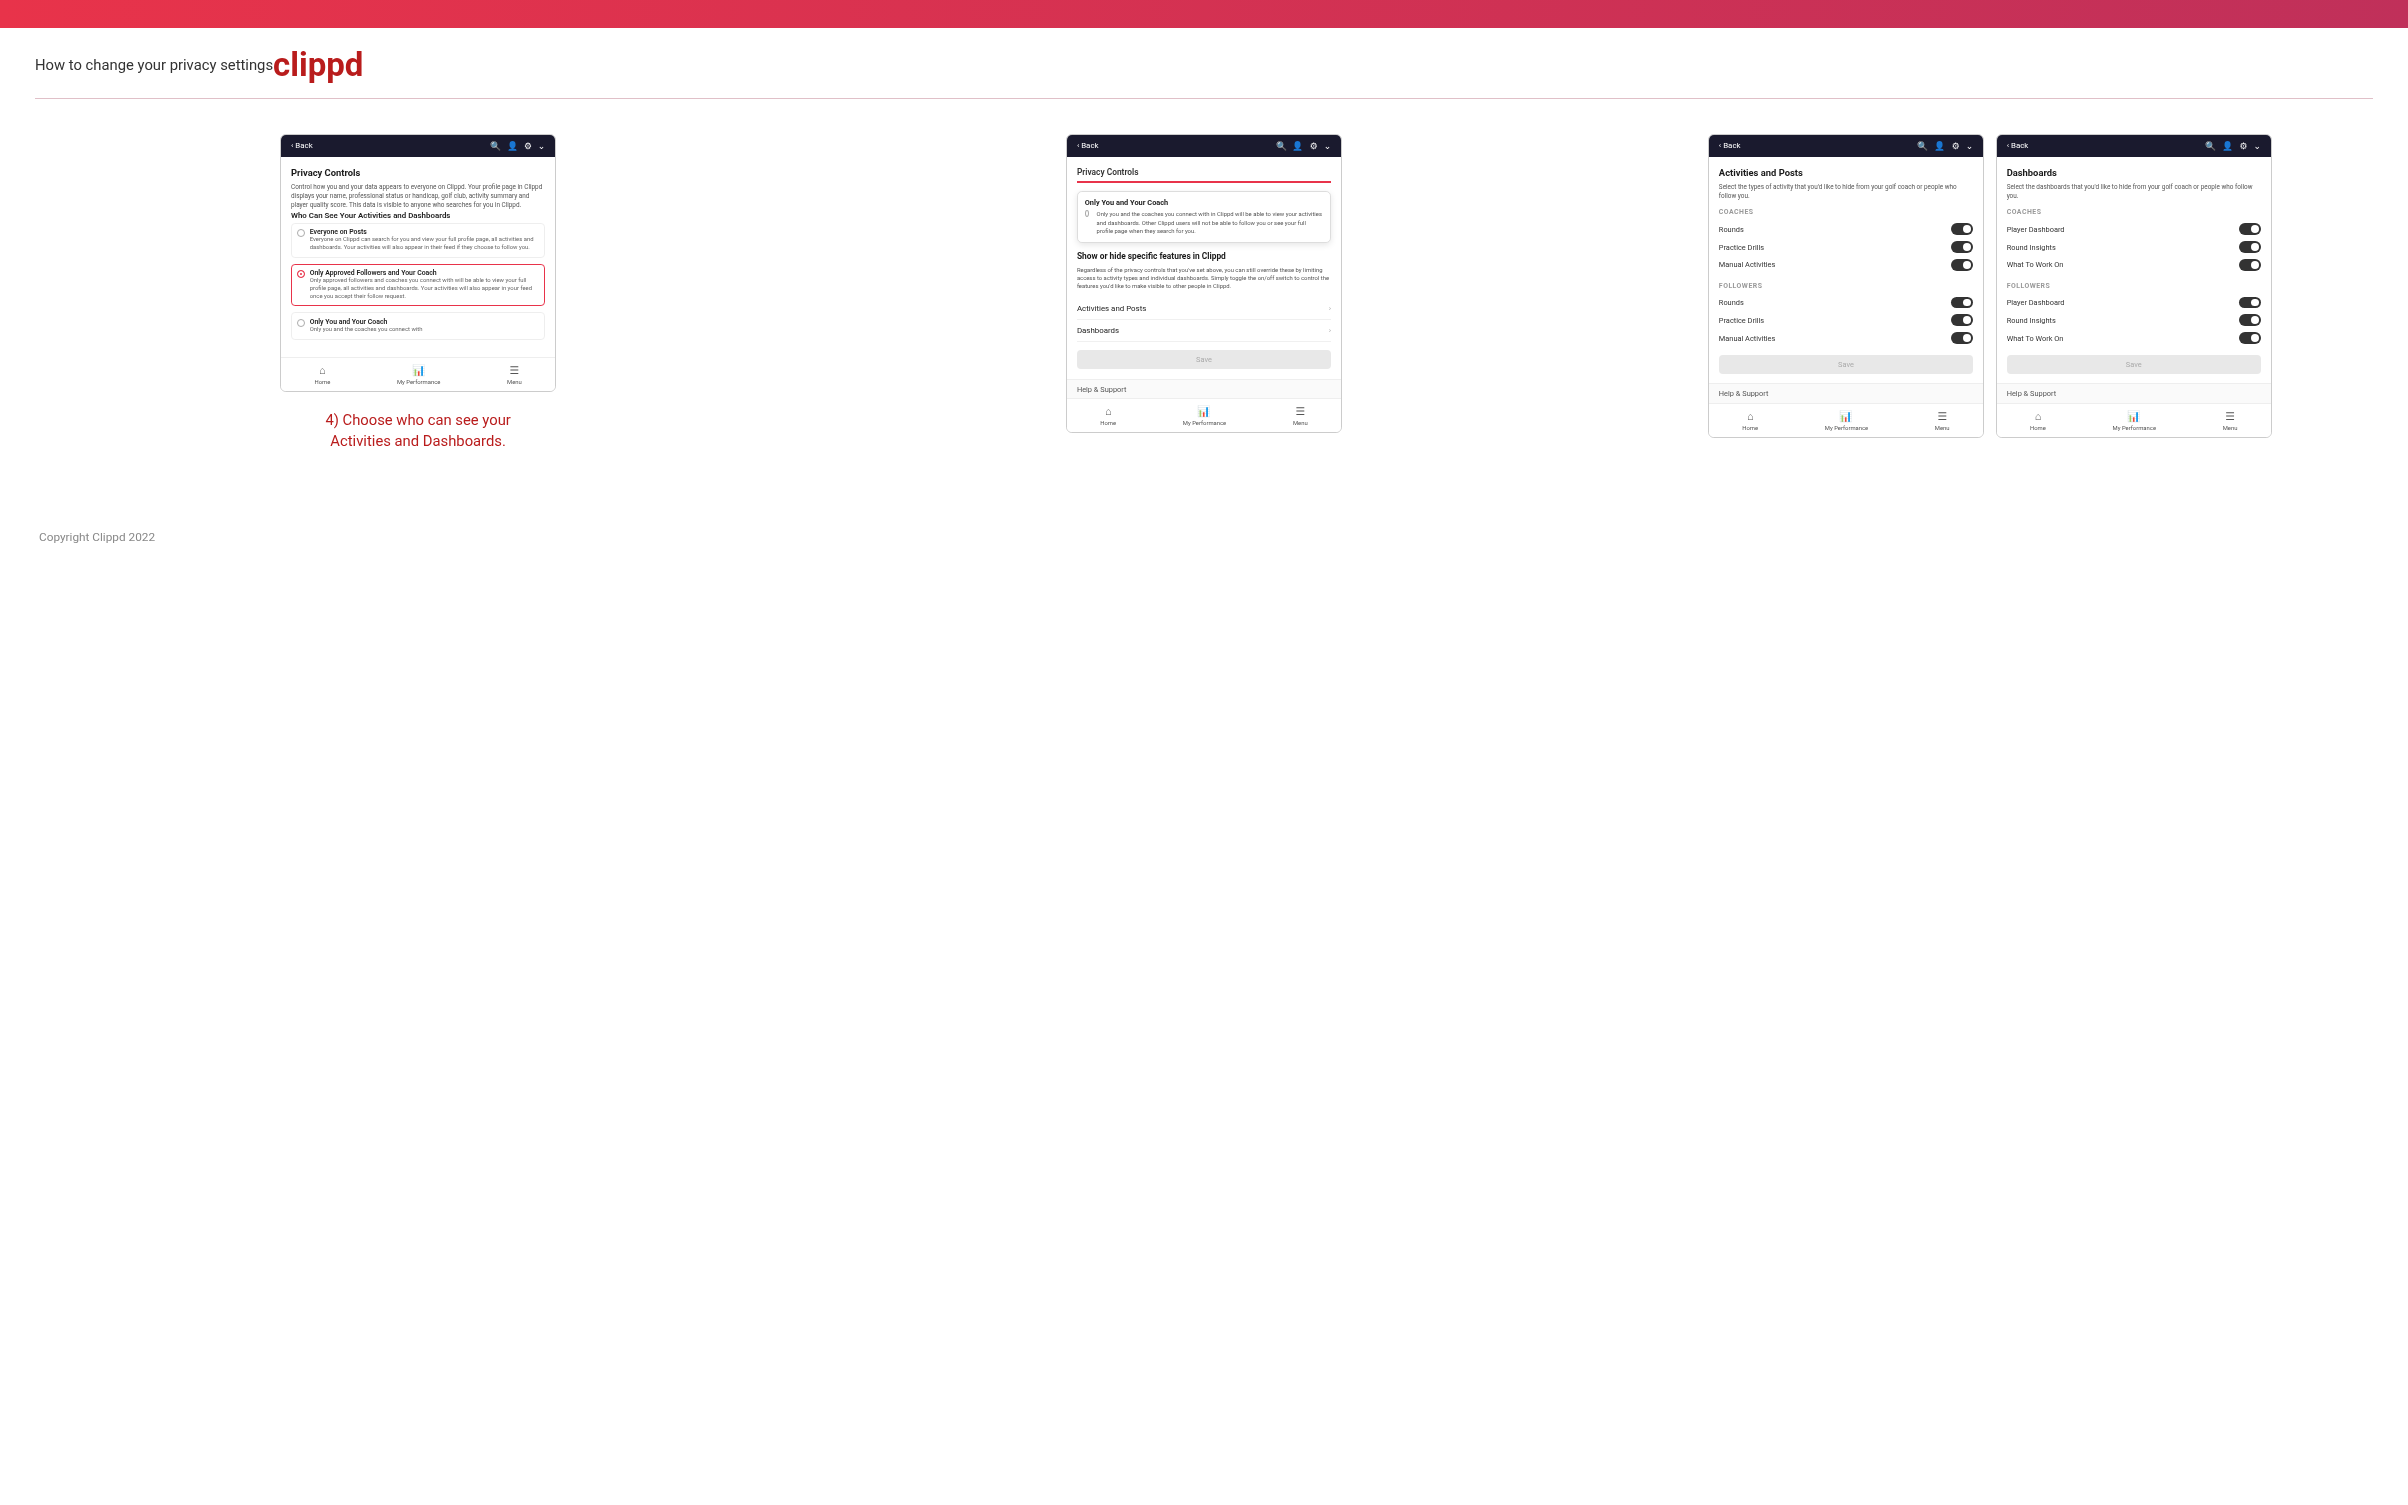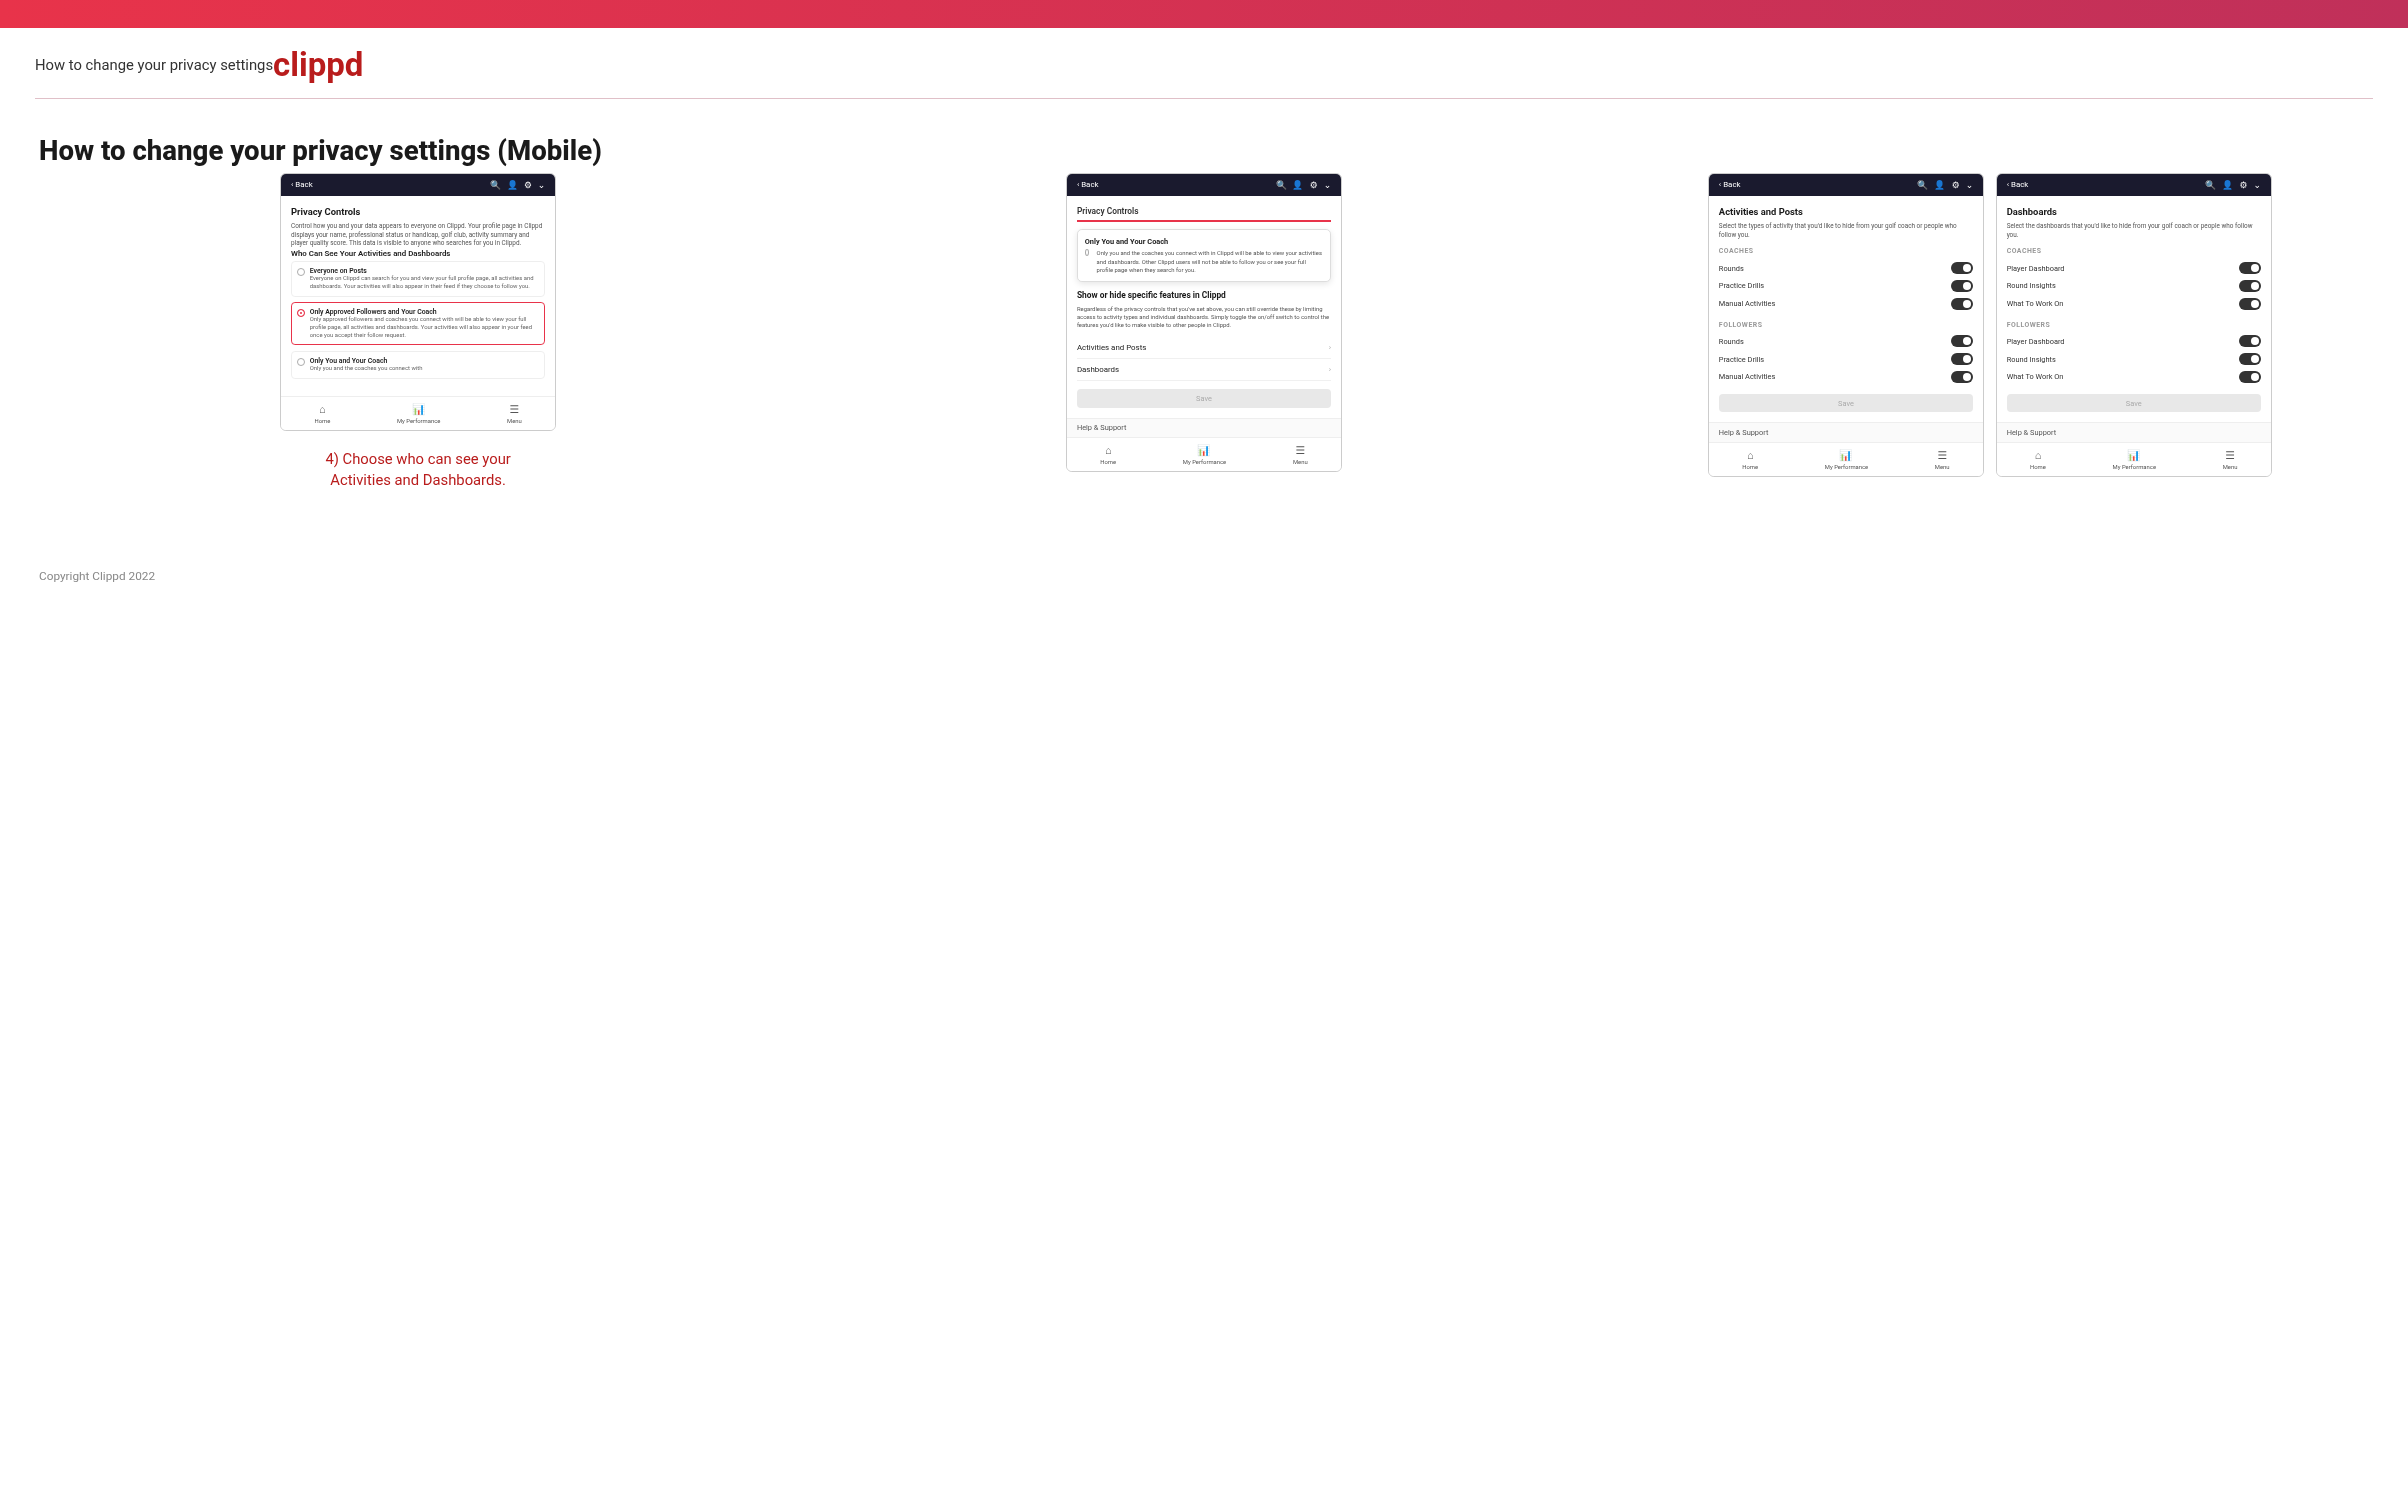--- a/index.html
+++ b/index.html
@@ -344,21 +344,20 @@
 
 <div class="top-bar"></div>
 
 <div class="header">
   <span class="header-title">How to change your privacy settings</span>
   <span class="logo">clippd</span>
 </div>
 <div class="header-divider"></div>
 
 <div class="main">
-  <h1 class="page-title">How to change your privacy settings (Mobile)</h1>
 
   <div class="screenshots-row">
 
     <div class="screenshot-group">
       <div class="phone-screen">
 
         <div class="phone-nav-bar">
           <span class="phone-nav-back">‹ Back</span>
           <div class="phone-nav-icons">
             <span>🔍</span>

